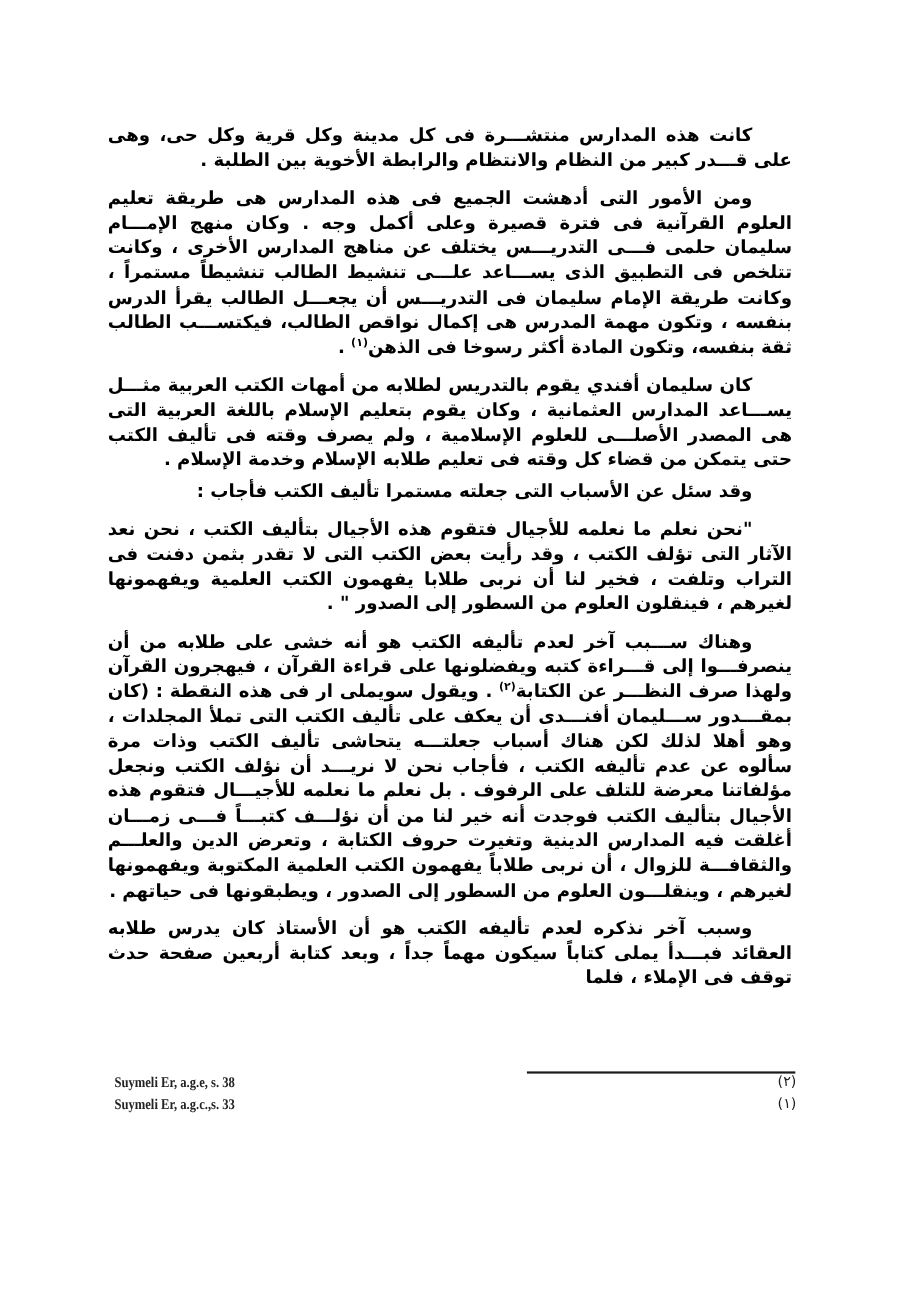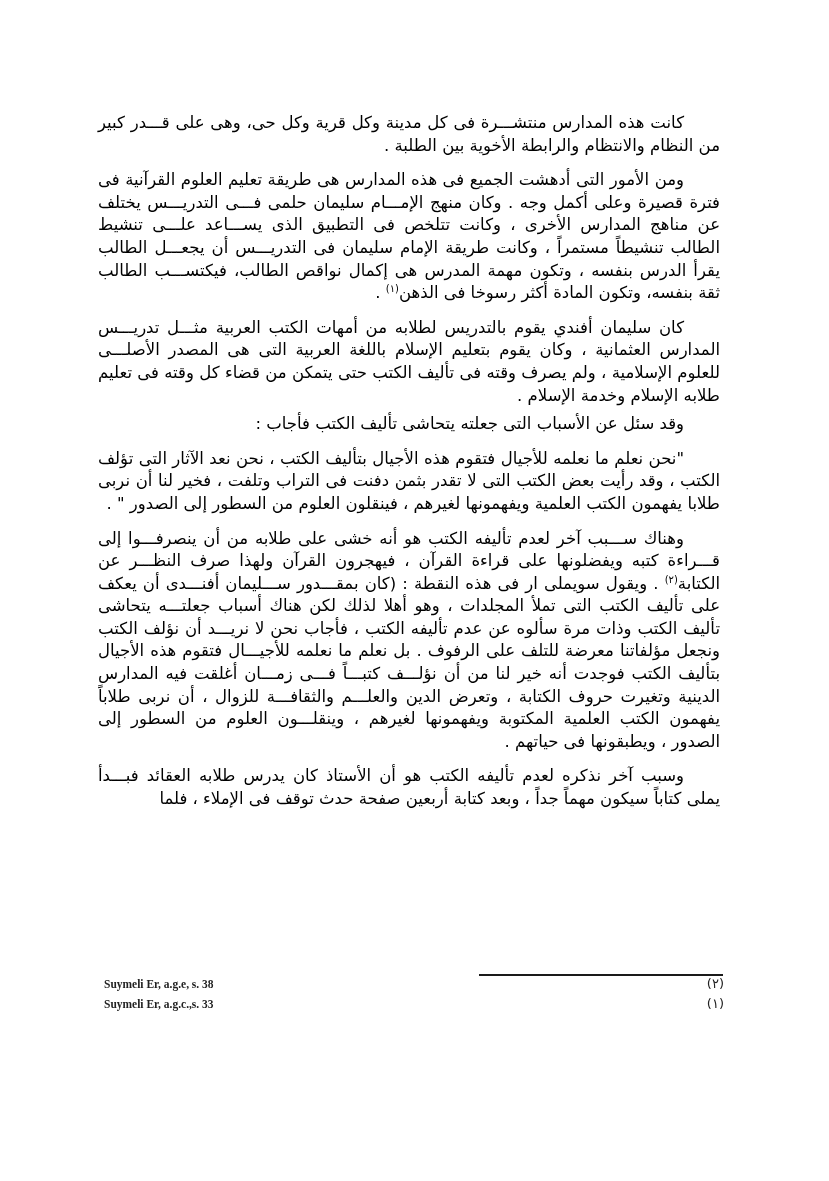--- a/index.html
+++ b/index.html
@@ -22,21 +22,21 @@
     }
     .body-text {
       position: absolute;
       left: 98px;
       width: 622px;
       top: 112px;
       direction: rtl;
       text-align: justify;
       text-align-last: right;
       font-family: "DejaVu Sans", sans-serif;
-      font-weight: normal;
+      font-weight: bold;
       font-size: 16.5px;
       line-height: 22.6px;
     }
     .para {
       margin: 0 0 12px 0;
       text-indent: 36px;
     }
     .para.quote {
       text-indent: 36px;
     }
@@ -104,25 +104,25 @@
 
     <p class="para">
       <span>كانت هذه المدارس منتشـــرة فى كل مدينة وكل قرية وكل حى، وهى على قـــدر كبير من النظام والانتظام والرابطة الأخوية بين الطلبة .</span>
     </p>
 
     <p class="para">
       <span>ومن الأمور التى أدهشت الجميع فى هذه المدارس هى طريقة تعليم العلوم القرآنية فى فترة قصيرة وعلى أكمل وجه . وكان منهج الإمـــام سليمان حلمى فـــى التدريـــس يختلف عن مناهج المدارس الأخرى ، وكانت تتلخص فى التطبيق الذى يســـاعد علـــى تنشيط الطالب تنشيطاً مستمراً ، وكانت طريقة الإمام سليمان فى التدريـــس أن يجعـــل الطالب يقرأ الدرس بنفسه ، وتكون مهمة المدرس هى إكمال نواقص الطالب، فيكتســـب الطالب ثقة بنفسه، وتكون المادة أكثر رسوخا فى الذهن</span><sup>(١)</sup><span> .</span>
     </p>
 
     <p class="para no-gap">
-      <span>كان سليمان أفندي يقوم بالتدريس لطلابه من أمهات الكتب العربية مثـــل تدريـــس المدارس العثمانية ، وكان يقوم بتعليم الإسلام باللغة العربية التى هى المصدر الأصلـــى للعلوم الإسلامية ، ولم يصرف وقته فى تأليف الكتب حتى يتمكن من قضاء كل وقته فى تعليم طلابه الإسلام وخدمة الإسلام .</span>
+      <span>كان سليمان أفندي يقوم بالتدريس لطلابه من أمهات الكتب العربية مثـــل يســـاعد المدارس العثمانية ، وكان يقوم بتعليم الإسلام باللغة العربية التى هى المصدر الأصلـــى للعلوم الإسلامية ، ولم يصرف وقته فى تأليف الكتب حتى يتمكن من قضاء كل وقته فى تعليم طلابه الإسلام وخدمة الإسلام .</span>
     </p>
 
     <p class="para">
-      <span>وقد سئل عن الأسباب التى جعلته يتحاشى تأليف الكتب فأجاب :</span>
+      <span>وقد سئل عن الأسباب التى جعلته مستمرا تأليف الكتب فأجاب :</span>
     </p>
 
     <p class="para quote">
       <span>"نحن نعلم ما نعلمه للأجيال فتقوم هذه الأجيال بتأليف الكتب ، نحن نعد الآثار التى تؤلف الكتب ، وقد رأيت بعض الكتب التى لا تقدر بثمن دفنت فى التراب وتلفت ، فخير لنا أن نربى طلابا يفهمون الكتب العلمية ويفهمونها لغيرهم ، فينقلون العلوم من السطور إلى الصدور " .</span>
     </p>
 
     <p class="para">
       <span>وهناك ســـبب آخر لعدم تأليفه الكتب هو أنه خشى على طلابه من أن ينصرفـــوا إلى قـــراءة كتبه ويفضلونها على قراءة القرآن ، فيهجرون القرآن ولهذا صرف النظـــر عن الكتابة</span><sup>(٢)</sup><span> . ويقول سويملى ار فى هذه النقطة : (كان بمقـــدور ســـليمان أفنـــدى أن يعكف على تأليف الكتب التى تملأ المجلدات ، وهو أهلا لذلك لكن هناك أسباب جعلتـــه يتحاشى تأليف الكتب وذات مرة سألوه عن عدم تأليفه الكتب ، فأجاب نحن لا نريـــد أن نؤلف الكتب ونجعل مؤلفاتنا معرضة للتلف على الرفوف . بل نعلم ما نعلمه للأجيـــال فتقوم هذه الأجيال بتأليف الكتب فوجدت أنه خير لنا من أن نؤلـــف كتبـــاً فـــى زمـــان أغلقت فيه المدارس الدينية وتغيرت حروف الكتابة ، وتعرض الدين والعلـــم والثقافـــة للزوال ، أن نربى طلاباً يفهمون الكتب العلمية المكتوبة ويفهمونها لغيرهم ، وينقلـــون العلوم من السطور إلى الصدور ، ويطبقونها فى حياتهم .</span>
     </p>
 

